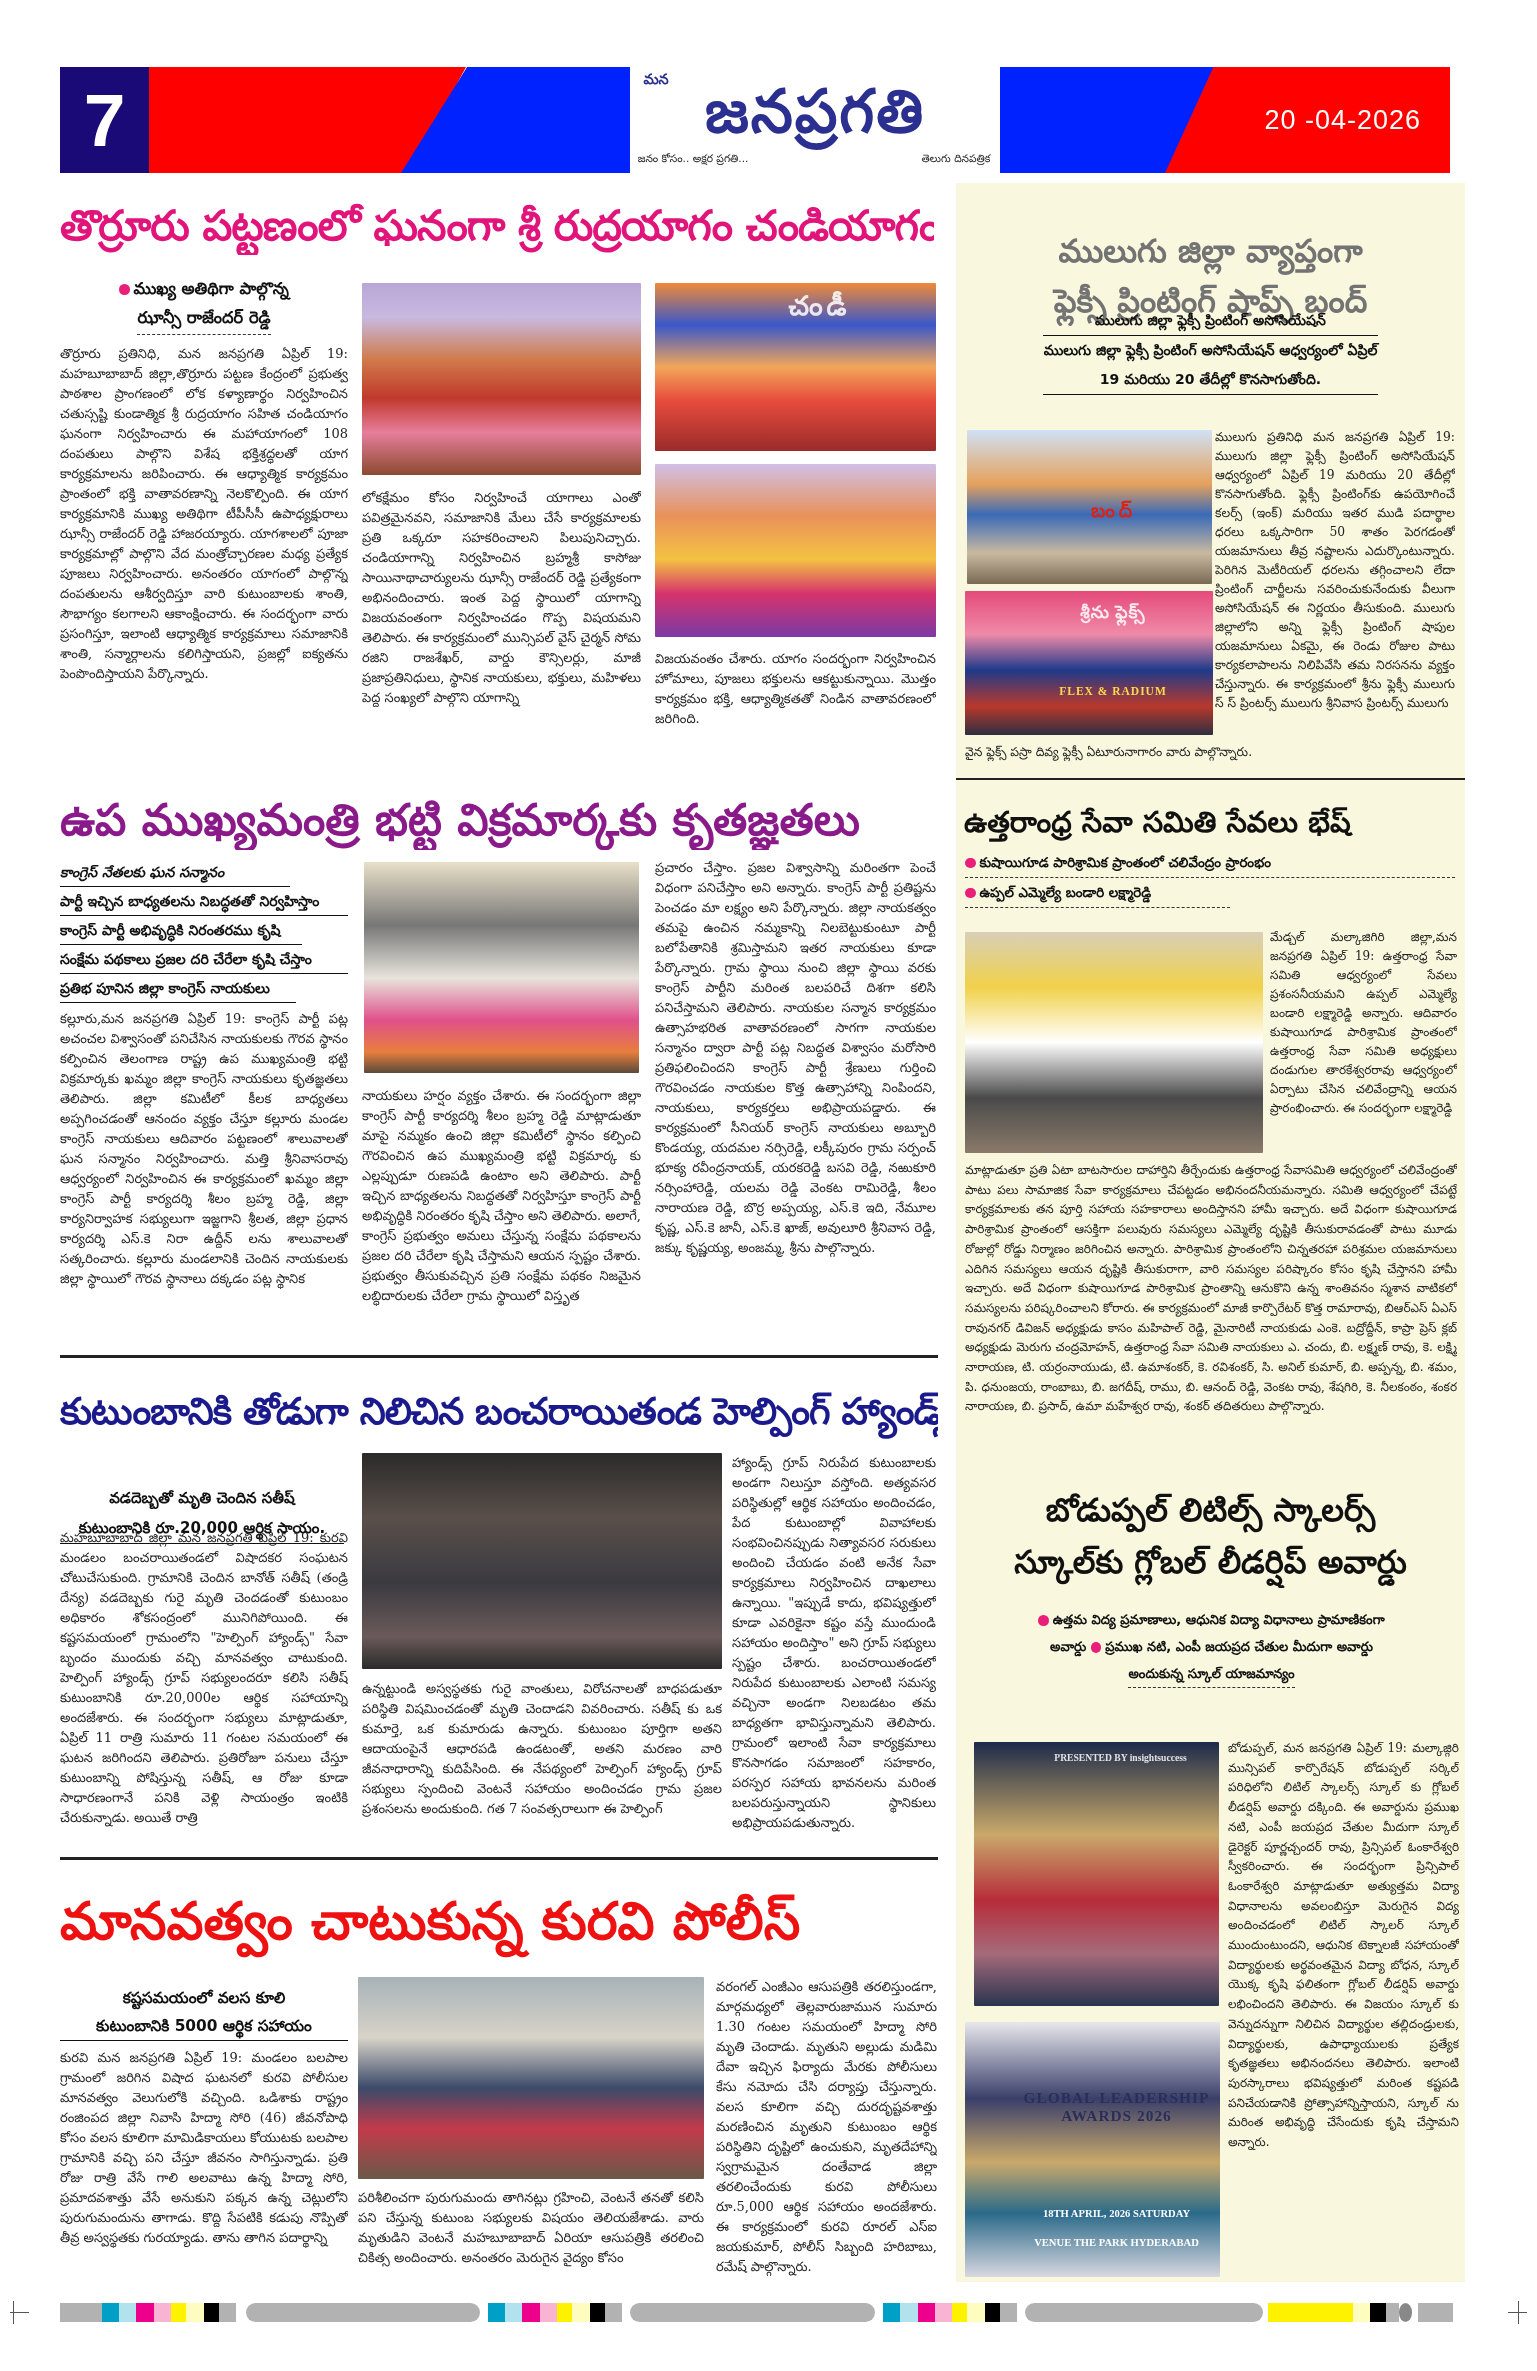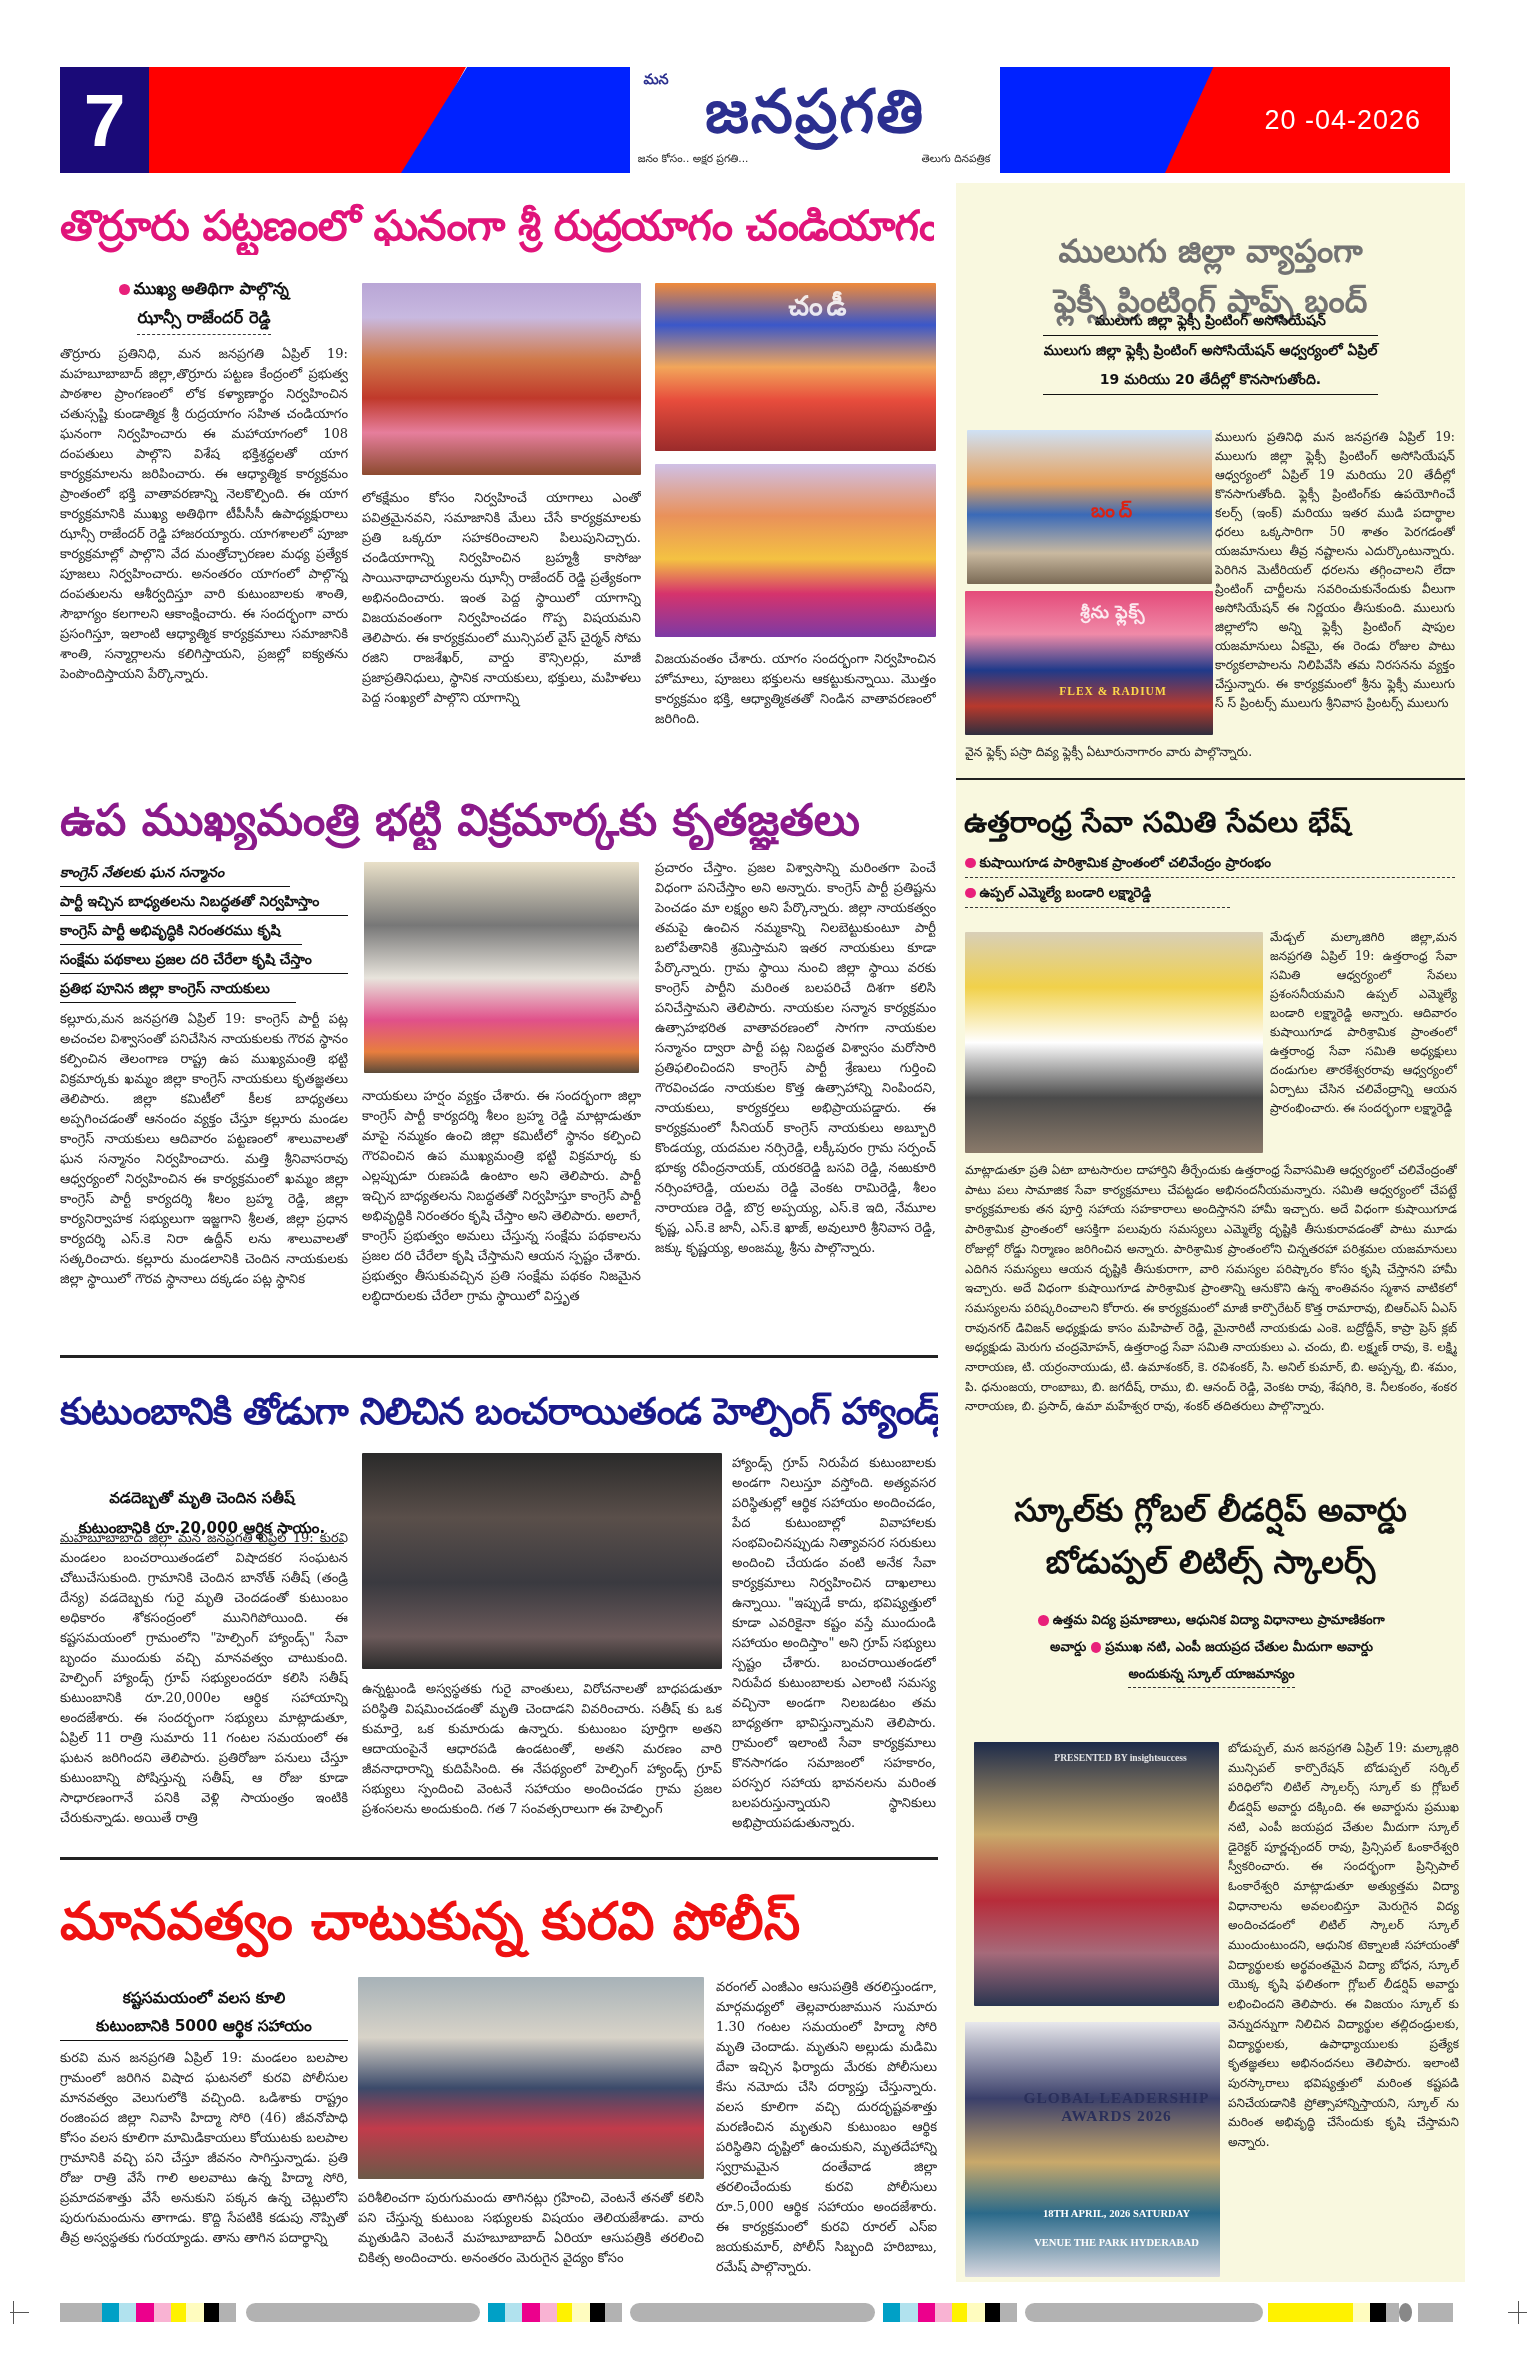--- a/index.html
+++ b/index.html
@@ -161,22 +161,22 @@
 <div class="headline" style="left:964px; top:797px; width:500px; font-size:29px; line-height:50px; color:#111;">ఉత్తరాంధ్ర సేవా సమితి సేవలు భేష్</div>
 <div class="subhead" style="left:965px; top:848px; width:490px; font-size:13.4px; line-height:29px;">
   <div class="dash-rule"><span class="bullet"></span><span>కుషాయిగూడ పారిశ్రామిక ప్రాంతంలో చలివేంద్రం ప్రారంభం</span></div>
   <div class="dash-rule" style="display:inline-block; width:54%;"><span class="bullet"></span><span>ఉప్పల్ ఎమ్మెల్యే బండారి లక్ష్మారెడ్డి</span></div>
 </div>
 <div class="photo ph-uttar" style="left:965px; top:932px; width:298px; height:221px;"></div>
 <div class="body-text" style="left:1270px; top:928px; width:187px; height:231px; font-size:12px; line-height:19px;">మేడ్చల్ మల్కాజిగిరి జిల్లా,మన జనప్రగతి ఏప్రిల్ 19: ఉత్తరాంధ్ర సేవా సమితి ఆధ్వర్యంలో సేవలు ప్రశంసనీయమని ఉప్పల్ ఎమ్మెల్యే బండారి లక్ష్మారెడ్డి అన్నారు. ఆదివారం కుషాయిగూడ పారిశ్రామిక ప్రాంతంలో ఉత్తరాంధ్ర సేవా సమితి అధ్యక్షులు దండుగుల తారకేశ్వరరావు ఆధ్వర్యంలో ఏర్పాటు చేసిన చలివేంద్రాన్ని ఆయన ప్రారంభించారు. ఈ సందర్భంగా లక్ష్మారెడ్డి</div>
 <div class="body-text" style="left:965px; top:1161px; width:492px; height:300px; font-size:12px; line-height:19.7px;">మాట్లాడుతూ ప్రతి ఏటా బాటసారుల దాహార్తిని తీర్చేందుకు ఉత్తరాంధ్ర సేవాసమితి ఆధ్వర్యంలో చలివేంద్రంతో పాటు పలు సామాజిక సేవా కార్యక్రమాలు చేపట్టడం అభినందనీయమన్నారు. సమితి ఆధ్వర్యంలో చేపట్టే కార్యక్రమాలకు తన పూర్తి సహాయ సహకారాలు అందిస్తానని హామీ ఇచ్చారు. అదే విధంగా కుషాయిగూడ పారిశ్రామిక ప్రాంతంలో ఆసక్తిగా పలువురు సమస్యలు ఎమ్మెల్యే దృష్టికి తీసుకురావడంతో పాటు మూడు రోజుల్లో రోడ్డు నిర్మాణం జరిగించిన అన్నారు. పారిశ్రామిక ప్రాంతంలోని చిన్నతరహా పరిశ్రమల యజమానులు ఎదిగిన సమస్యలు ఆయన దృష్టికి తీసుకురాగా, వారి సమస్యల పరిష్కారం కోసం కృషి చేస్తానని హామీ ఇచ్చారు. అదే విధంగా కుషాయిగూడ పారిశ్రామిక ప్రాంతాన్ని ఆనుకొని ఉన్న శాంతివనం స్మశాన వాటికలో సమస్యలను పరిష్కరించాలని కోరారు. ఈ కార్యక్రమంలో మాజీ కార్పొరేటర్ కొత్త రామారావు, బిఆర్ఎస్ ఏఎస్ రావునగర్ డివిజన్ అధ్యక్షుడు కాసం మహిపాల్ రెడ్డి, మైనారిటీ నాయకుడు ఎంకె. బద్రోద్దీన్, కాప్రా ప్రెస్ క్లబ్ అధ్యక్షుడు మెరుగు చంద్రమోహన్, ఉత్తరాంధ్ర సేవా సమితి నాయకులు ఎ. చందు, బి. లక్ష్మణ్ రావు, కె. లక్ష్మి నారాయణ, టి. యర్రంనాయుడు, టి. ఉమాశంకర్, కె. రవిశంకర్, సి. అనిల్ కుమార్, బి. అప్పన్న, బి. శమం, పి. ధనుంజయ, రాంబాబు, బి. జగదీష్, రాము, బి. ఆనంద్ రెడ్డి, వెంకట రావు, శేషగిరి, కె. నీలకంఠం, శంకర నారాయణ, బి. ప్రసాద్, ఉమా మహేశ్వర రావు, శంకర్ తదితరులు పాల్గొన్నారు.</div>
 
 <div class="headline" style="left:956px; top:1484px; width:509px; text-align:center; font-size:32px; line-height:52px; color:#111; white-space:normal;">
+  <div>బోడుప్పల్ లిటిల్స్ స్కాలర్స్</div>
   <div>స్కూల్‌కు గ్లోబల్ లీడర్షిప్ అవార్డు</div>
-  <div>బోడుప్పల్ లిటిల్స్ స్కాలర్స్</div>
 </div>
 <div class="subhead" style="left:961px; top:1606px; width:501px; text-align:center; font-size:13px; line-height:27px;">
   <div><span class="bullet"></span><span>ఉత్తమ విద్య ప్రమాణాలు, ఆధునిక విద్యా విధానాలు ప్రామాణికంగా</span></div>
   <div><span>అవార్డు</span> <span class="bullet"></span><span>ప్రముఖ నటి, ఎంపీ జయప్రద చేతుల మీదుగా అవార్డు</span></div>
   <div class="dash-rule" style="display:inline-block;">అందుకున్న స్కూల్ యాజమాన్యం</div>
 </div>
 <div class="photo ph-award1" style="left:974px; top:1742px; width:245px; height:264px;">
   <div class="ph-caption" style="top:9.6px; bottom:auto; font-size:9.6px; letter-spacing:0;">PRESENTED BY insightsuccess</div>
 </div>
 <div class="photo ph-award2" style="left:965px; top:2022px; width:255px; height:255px;">

